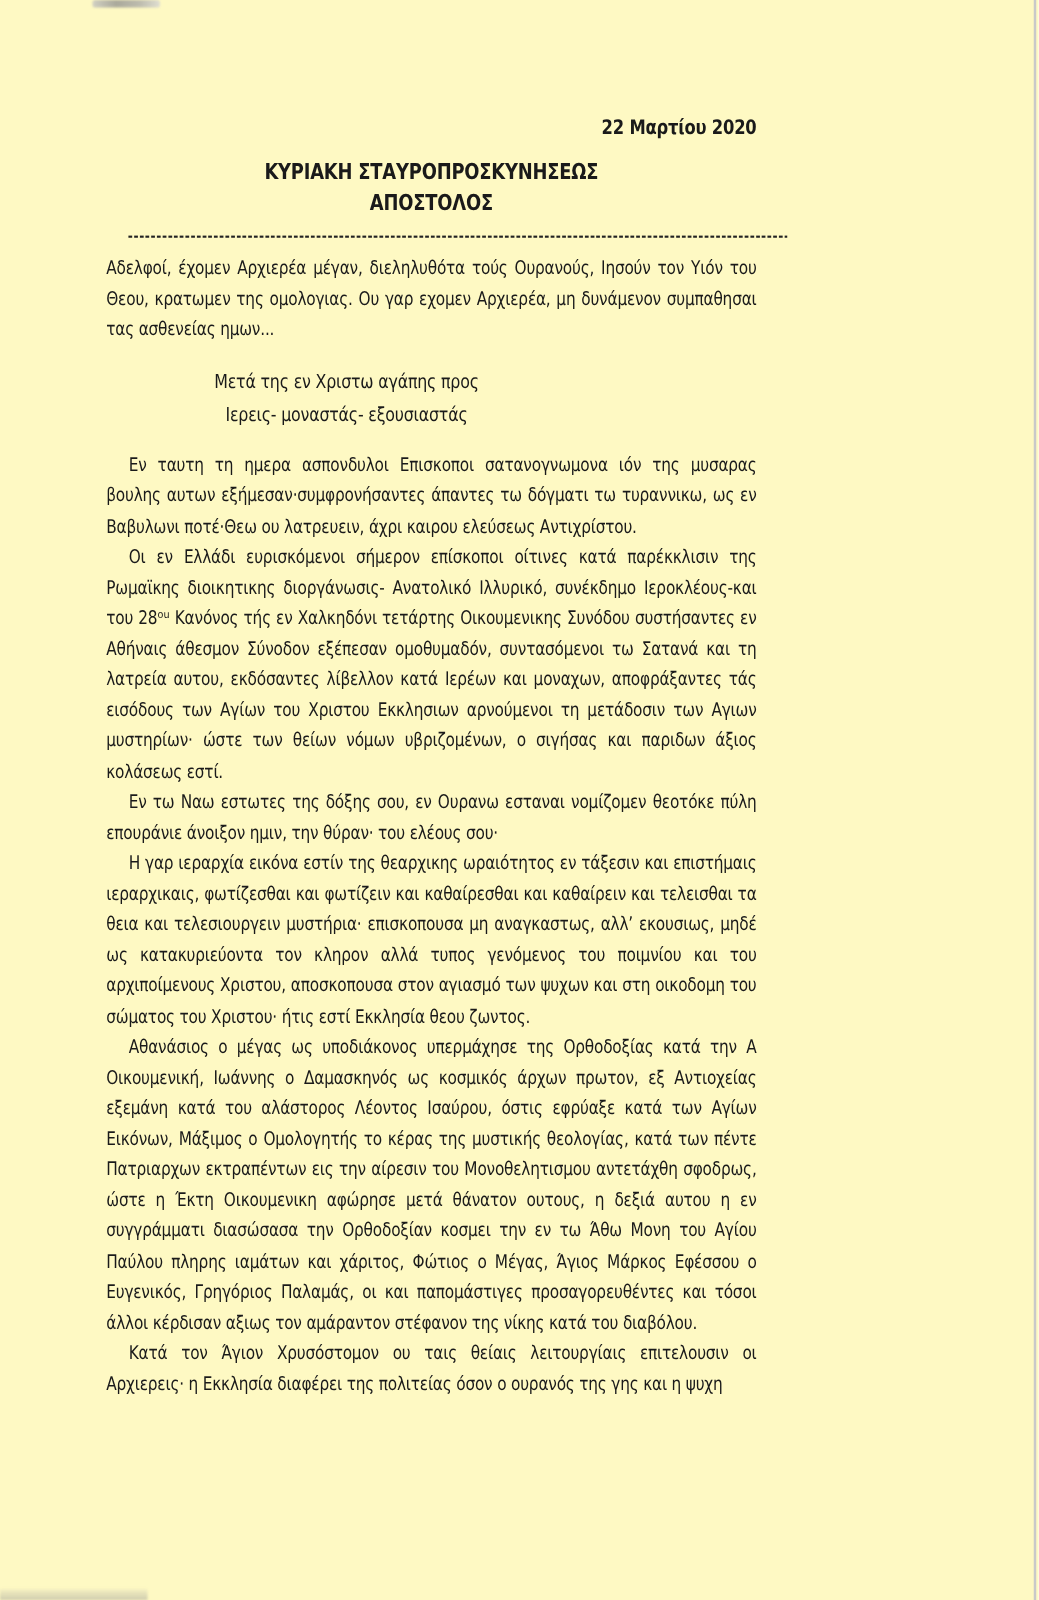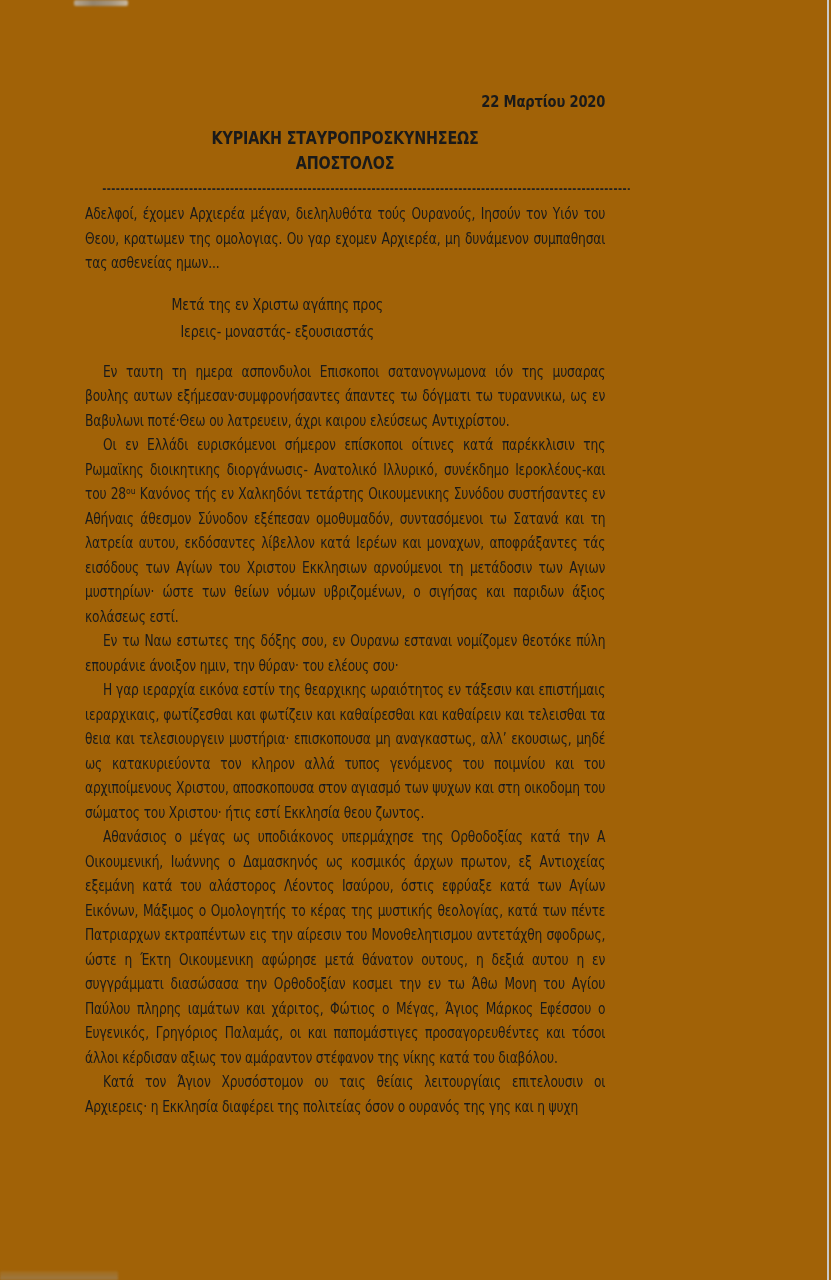--- a/index.html
+++ b/index.html
@@ -11,21 +11,21 @@
     width: 831px;
     height: 1280px;
     position: relative;
     overflow: hidden;
     font-family: "DejaVu Sans", "Liberation Sans", sans-serif;
     color: #1a1a1a;
   }
   .page {
     position: absolute;
     inset: 0;
-    background: #a16207;
+    background: #fef9c3;
     text-decoration: underline;
   }
   
   .artifact-top {
     position: absolute;
     left: 74px; top: 0;
     width: 54px; height: 6px;
     background: linear-gradient(90deg, #c2c2c2 0%, #8f8f8f 35%, #a8a8a8 70%, #d6d6d6 100%);
     opacity: 0.75;
     filter: blur(1px);

